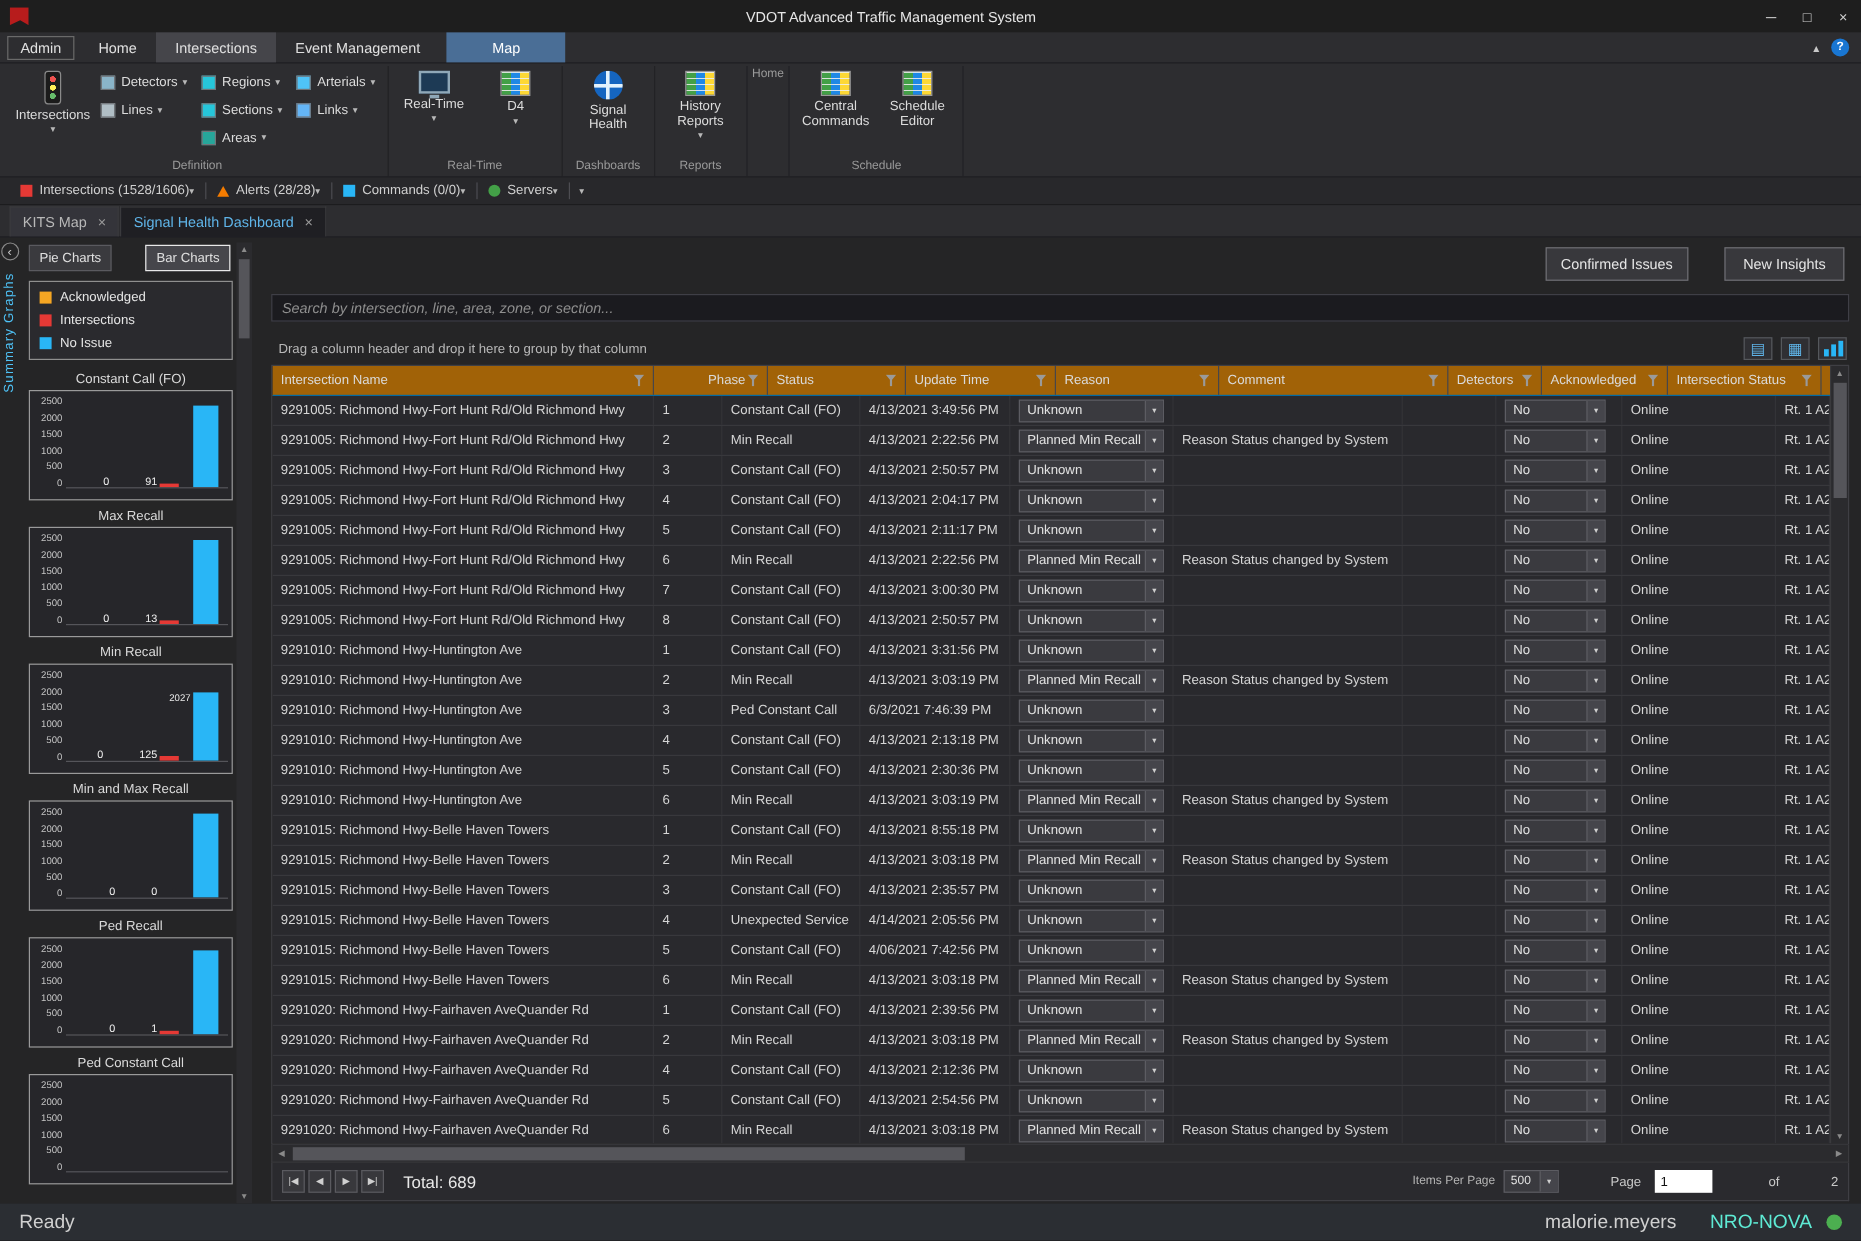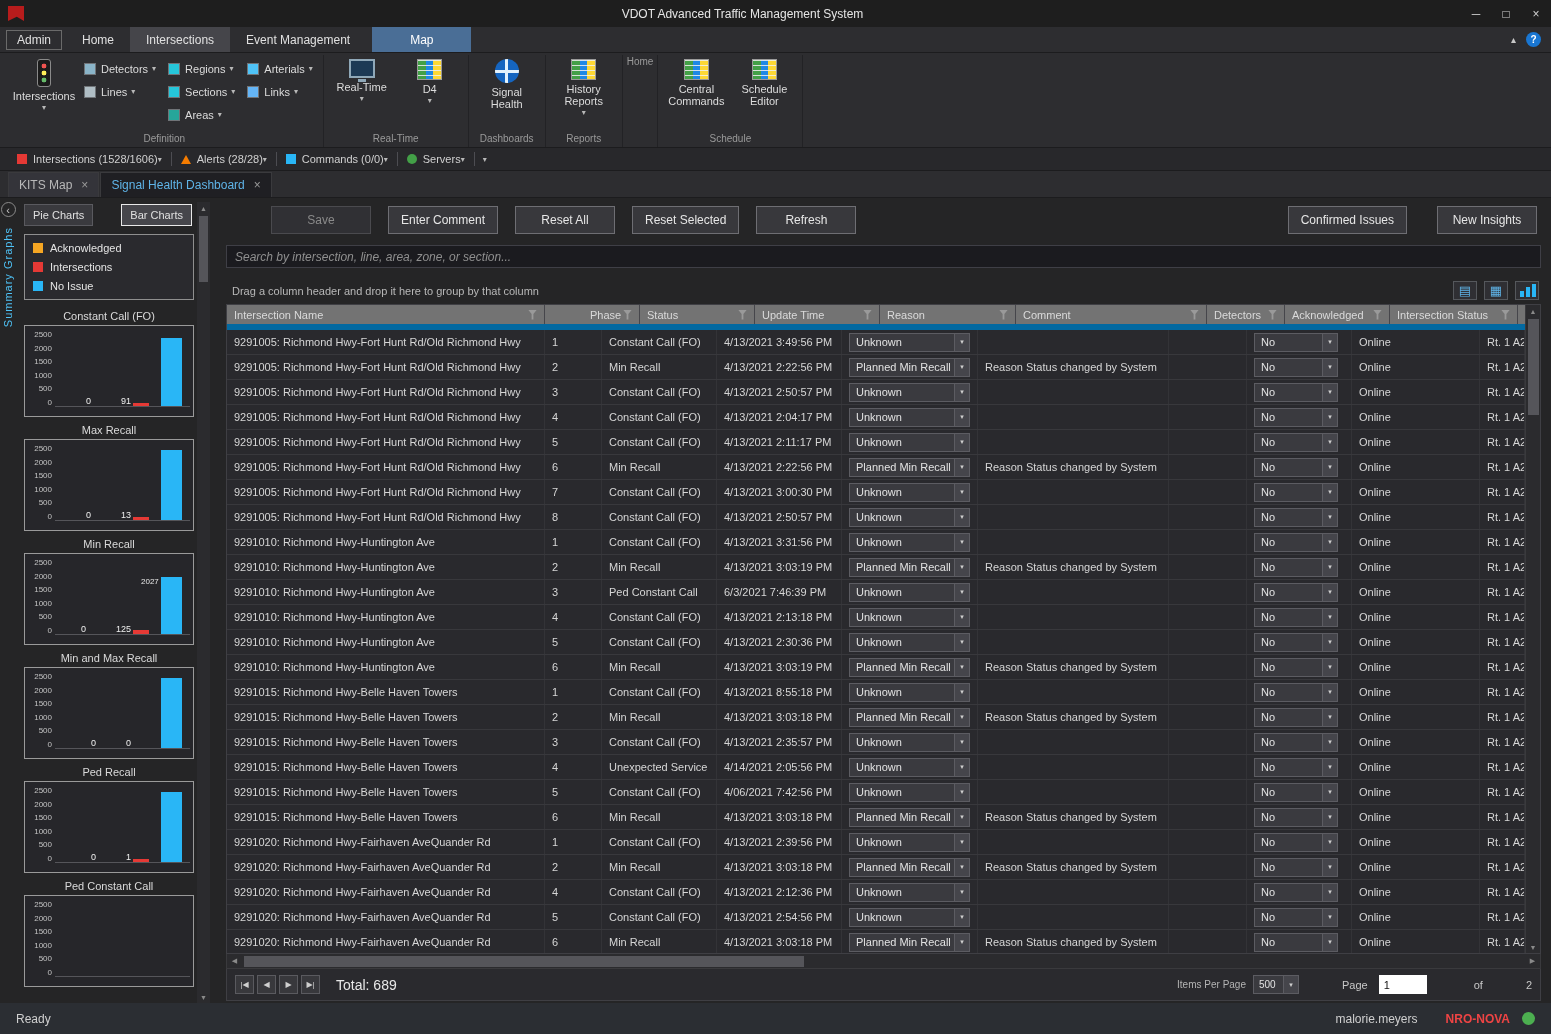--- a/index.html
+++ b/index.html
@@ -111,21 +111,21 @@
   .searchbar input { width:100%; height:23px; background:#1b1b1f; border:1px solid #3f3f46; color:#cfcfcf; font-style:italic; font-size:12px; padding:0 8px; font-family:"Liberation Sans", sans-serif; }
   .searchbar input::placeholder { color:#8f8f8f; }
   .groupbar { height:27px; display:flex; align-items:center; font-size:11px; color:#b8b8b8; padding:0 2px 0 6px; }
   .groupbar-icons { margin-left:auto; display:flex; gap:7px; }
   .gicon { width:24px; height:19px; border:1px solid #55585c; background:#2f2f33; display:flex; align-items:center; justify-content:center; color:#5fb4e8; font-size:13px; }
   .chart-gicon { background-image:linear-gradient(#29b6f6,#29b6f6),linear-gradient(#29b6f6,#29b6f6),linear-gradient(#29b6f6,#29b6f6);
     background-size:4px 6px,4px 10px,4px 13px; background-position:4px calc(100% - 2px),10px calc(100% - 2px),16px calc(100% - 2px); background-repeat:no-repeat; }
 
   .grid { flex:1; display:flex; border:1px solid #3f3f44; overflow:hidden; }
   .grid-inner { flex:1; display:flex; flex-direction:column; overflow:hidden; }
-  .grid-header { display:flex; height:25px; background:#737373; border-bottom:6px solid #0369a1; flex:0 0 auto; }
+  .grid-header { display:flex; height:25px; background:#a16207; border-bottom:1px solid #0369a1; flex:0 0 auto; }
   .hcell { display:flex; align-items:center; padding:0 7px; font-size:11px; color:#dadada; border-right:1px solid #46464b; overflow:hidden; white-space:nowrap; }
   .funnel { margin-left:auto; width:9px; height:10px; background:#9a9a9a; flex:0 0 auto;
     clip-path:polygon(0 0,100% 0,60% 45%,60% 100%,40% 100%,40% 45%); }
   .grid-body { flex:1; overflow:hidden; }
   .grow { display:flex; height:25px; border-bottom:1px solid #38383c; background:#29292d; }
   .cell { display:flex; align-items:center; padding:0 7px; font-size:11px; color:#d6d6d6; border-right:1px solid #333337; overflow:hidden; white-space:nowrap; }
   .dd { height:19px; background:#3a3a3f; border:1px solid #5c5c62; display:flex; align-items:center; padding-left:6px; font-size:11px; color:#e2e2e2; flex:1; min-width:0; }
   .dd-small { flex:0 0 84px; }
   .dd-text { overflow:hidden; white-space:nowrap; }
   .dd-caret { margin-left:auto; width:15px; align-self:stretch; background:#45454b; border-left:1px solid #5c5c62; display:flex; align-items:center; justify-content:center; font-size:7px; color:#cfcfcf; flex:0 0 auto; }
@@ -138,24 +138,24 @@
 
   .grid-footer { height:32px; display:flex; align-items:center; background:#2a2a2e; border:1px solid #3f3f44; border-top:none; padding:0 8px; gap:4px; flex:0 0 auto; margin-bottom:2px; }
   .pg-btn { width:19px; height:19px; background:#38383c; border:1px solid #5a5a5f; color:#cfcfcf; font-size:8px; display:flex; align-items:center; justify-content:center; }
   .total-label { font-size:14px; color:#e8e8e8; margin-left:12px; }
   .footer-right { margin-left:auto; display:flex; align-items:center; gap:7px; font-size:10px; color:#b4b4b4; }
   .ipp-dd { flex:0 0 auto; width:46px; height:19px; background:#3a3a3f; border:1px solid #5c5c62; display:flex; align-items:center; padding-left:5px; font-size:10px; color:#e2e2e2; }
   .page-input { width:48px; height:19px; background:#fff; color:#111; font-size:11px; display:flex; align-items:center; padding-left:5px; margin:0 4px; }
   .pagelbl { font-size:11px; color:#c8c8c8;padding-left:36px; }
 
   
-  .statusbar { height:31px; background:#2b2e33; display:flex; align-items:center; padding:0 16px; font-size:12px; color:#d0d0d0; flex:0 0 auto; }
+  .statusbar { height:31px; background:#2b2e33; display:flex; align-items:center; padding:0 16px; font-size:16px; color:#d0d0d0; flex:0 0 auto; }
   .statusbar-right { margin-left:auto; display:flex; align-items:center; }
   .user-name { margin-right:28px; }
-  .node-name { font-weight:bold; color:#ef4444; }
+  .node-name { font-weight:normal; color:#5eead4; }
   .green-dot { width:13px; height:13px; border-radius:50%; background:#4caf50; margin-left:12px; }
 </style>
 </head>
 <body>
 
 <div class="window">
 
   <div class="titlebar">
     <div class="app-logo"></div>
     <div class="title">VDOT Advanced Traffic Management System</div>
@@ -501,27 +501,20 @@
         <div class="scroll-arrow">▲</div>
         <div class="side-thumb"></div>
         <div class="side-fill"></div>
         <div class="scroll-arrow">▼</div>
       </div>
     </div>
 
     <div class="content">
 
       <div class="toolbar">
-        <div style="display:flex;gap:17px;" id="toolbar-left">
-            <div class="tb-btn disabled">Save</div>
-            <div class="tb-btn">Enter Comment</div>
-            <div class="tb-btn">Reset All</div>
-            <div class="tb-btn">Reset Selected</div>
-            <div class="tb-btn">Refresh</div>
-          </div>
         <div class="toolbar-right" id="toolbar-right">
             <div class="tb-btn">Confirmed Issues</div>
             <div class="tb-btn">New Insights</div>
           </div>
       </div>
 
       <div class="searchbar">
         <input type="text" placeholder="Search by intersection, line, area, zone, or section..." style="">
       </div>
 

